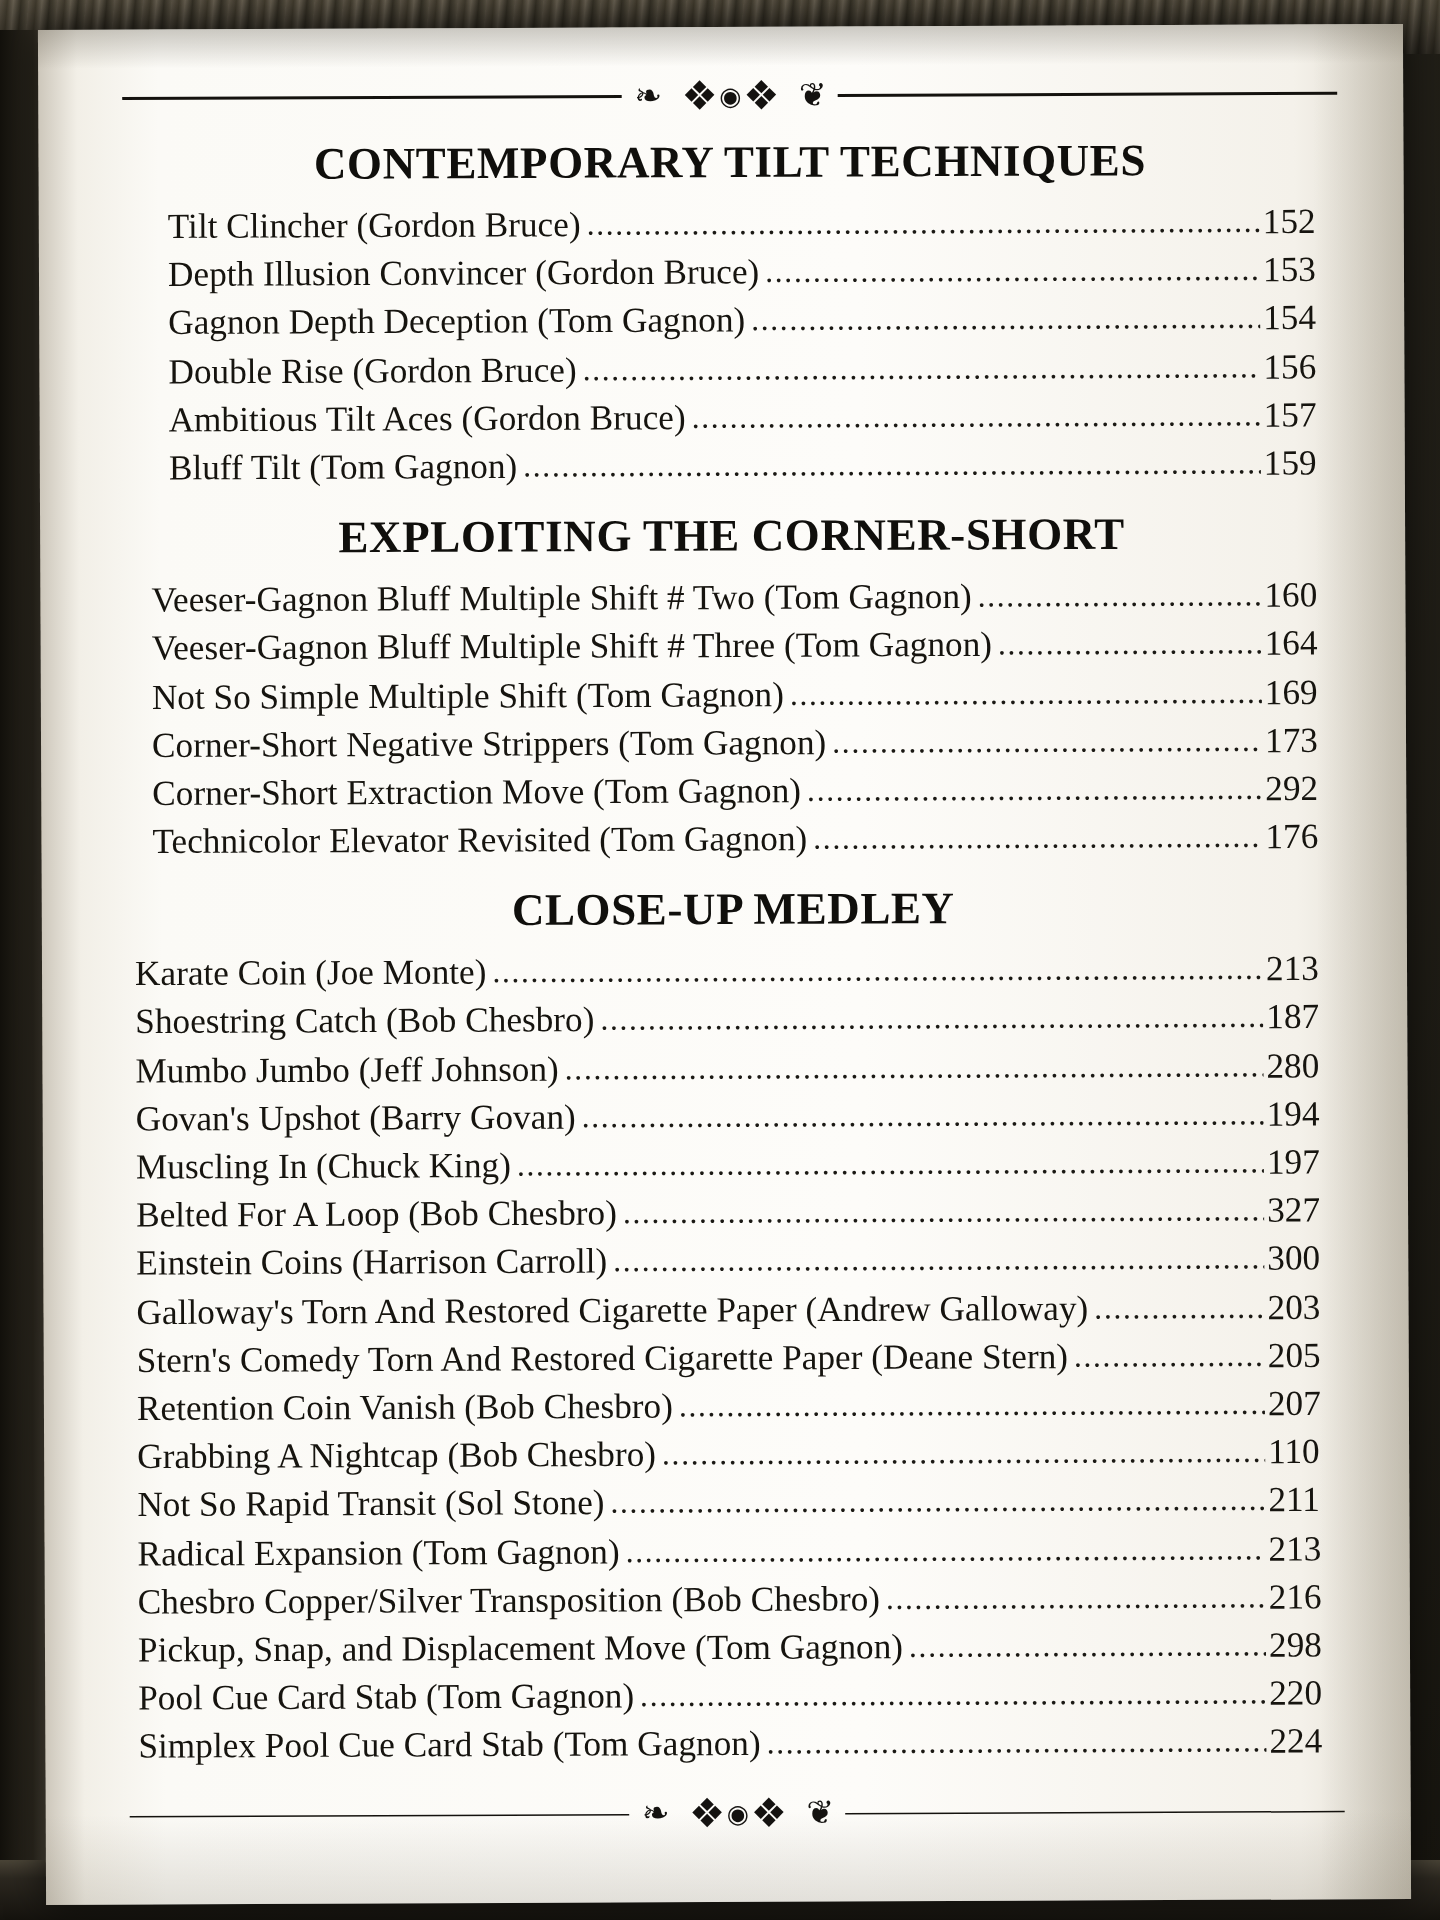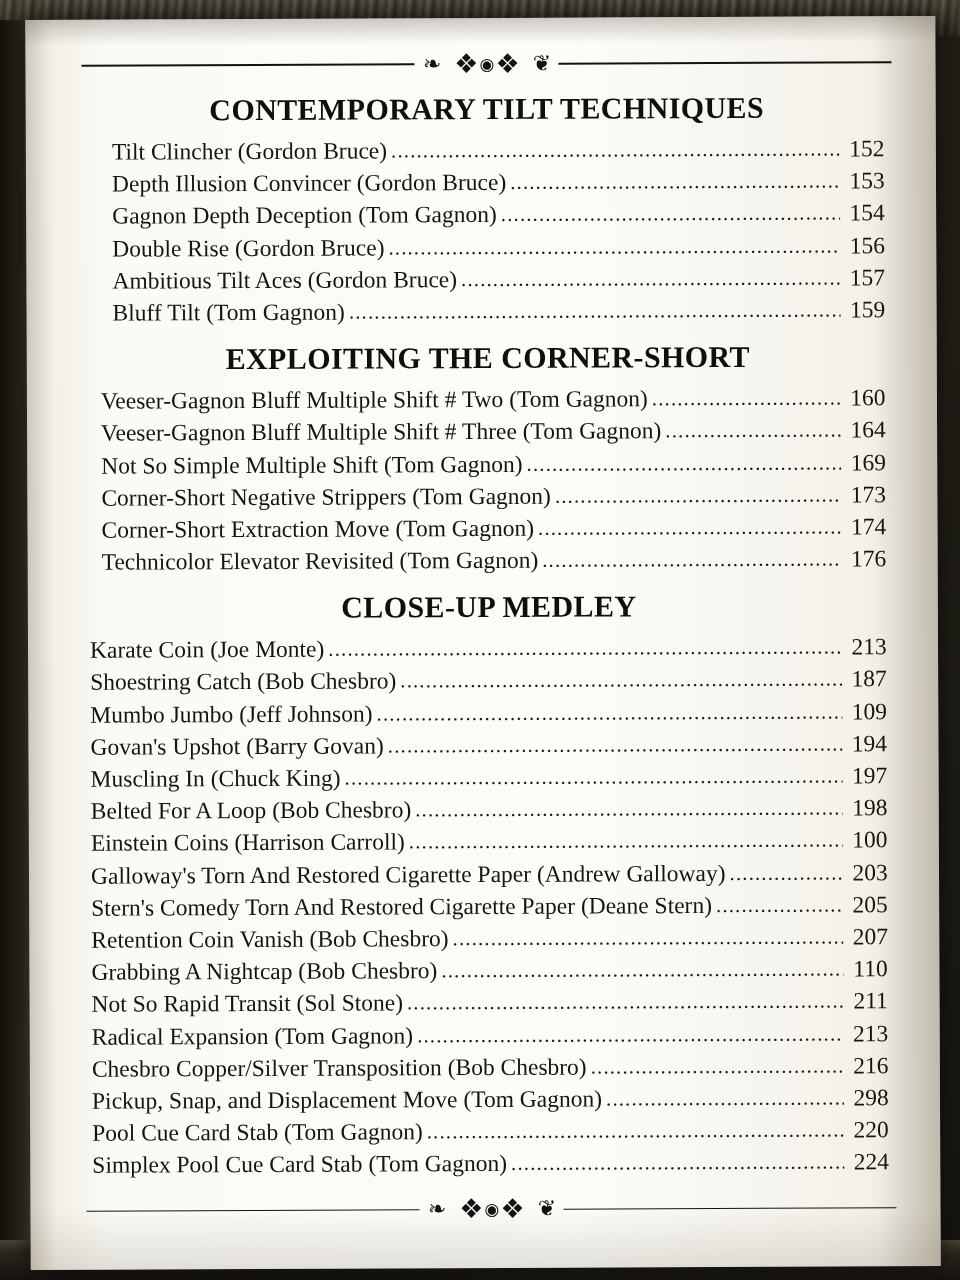--- a/index.html
+++ b/index.html
@@ -147,21 +147,21 @@
     white-space: nowrap;
     margin: 0 2px 0 4px;
     font-size: 21px;
     letter-spacing: 1.1px;
     color: #1a1813;
     position: relative;
     top: -1px;
   }
   ul.toc li .page-num {
     flex: 0 0 auto;
-    text-align: center;
+    text-align: left;
     font-size: 23.5px;
   }
 
   
   .sec-tilt  ul.toc li { padding-left: 30px; }
   .sec-tilt  ul.toc li .page-num { min-width: 50px; }
 
   .sec-corner ul.toc li { padding-left: 18px; }
   .sec-corner ul.toc li .page-num { min-width: 50px; }
 
@@ -252,21 +252,21 @@
             <span class="page-num">169</span>
           </li>
           <li>
             <span class="title">Corner-Short Negative Strippers (Tom Gagnon)</span>
             <span class="dots">.......................................................................................................................</span>
             <span class="page-num">173</span>
           </li>
           <li>
             <span class="title">Corner-Short Extraction Move (Tom Gagnon)</span>
             <span class="dots">.......................................................................................................................</span>
-            <span class="page-num">174</span>
+            <span class="page-num">292</span>
           </li>
           <li>
             <span class="title">Technicolor Elevator Revisited (Tom Gagnon)</span>
             <span class="dots">.......................................................................................................................</span>
             <span class="page-num">176</span>
           </li>
         </ul>
       </div>
 
       <div class="sec-medley">
@@ -278,41 +278,41 @@
             <span class="page-num">213</span>
           </li>
           <li>
             <span class="title">Shoestring Catch (Bob Chesbro)</span>
             <span class="dots">.......................................................................................................................</span>
             <span class="page-num">187</span>
           </li>
           <li>
             <span class="title">Mumbo Jumbo (Jeff Johnson)</span>
             <span class="dots">.......................................................................................................................</span>
-            <span class="page-num">109</span>
+            <span class="page-num">280</span>
           </li>
           <li>
             <span class="title">Govan's Upshot (Barry Govan)</span>
             <span class="dots">.......................................................................................................................</span>
             <span class="page-num">194</span>
           </li>
           <li>
             <span class="title">Muscling In (Chuck King)</span>
             <span class="dots">.......................................................................................................................</span>
             <span class="page-num">197</span>
           </li>
           <li>
             <span class="title">Belted For A Loop (Bob Chesbro)</span>
             <span class="dots">.......................................................................................................................</span>
-            <span class="page-num">198</span>
+            <span class="page-num">327</span>
           </li>
           <li>
             <span class="title">Einstein Coins (Harrison Carroll)</span>
             <span class="dots">.......................................................................................................................</span>
-            <span class="page-num">100</span>
+            <span class="page-num">300</span>
           </li>
           <li>
             <span class="title">Galloway's Torn And Restored Cigarette Paper (Andrew Galloway)</span>
             <span class="dots">.......................................................................................................................</span>
             <span class="page-num">203</span>
           </li>
           <li>
             <span class="title">Stern's Comedy Torn And Restored Cigarette Paper (Deane Stern)</span>
             <span class="dots">.......................................................................................................................</span>
             <span class="page-num">205</span>

